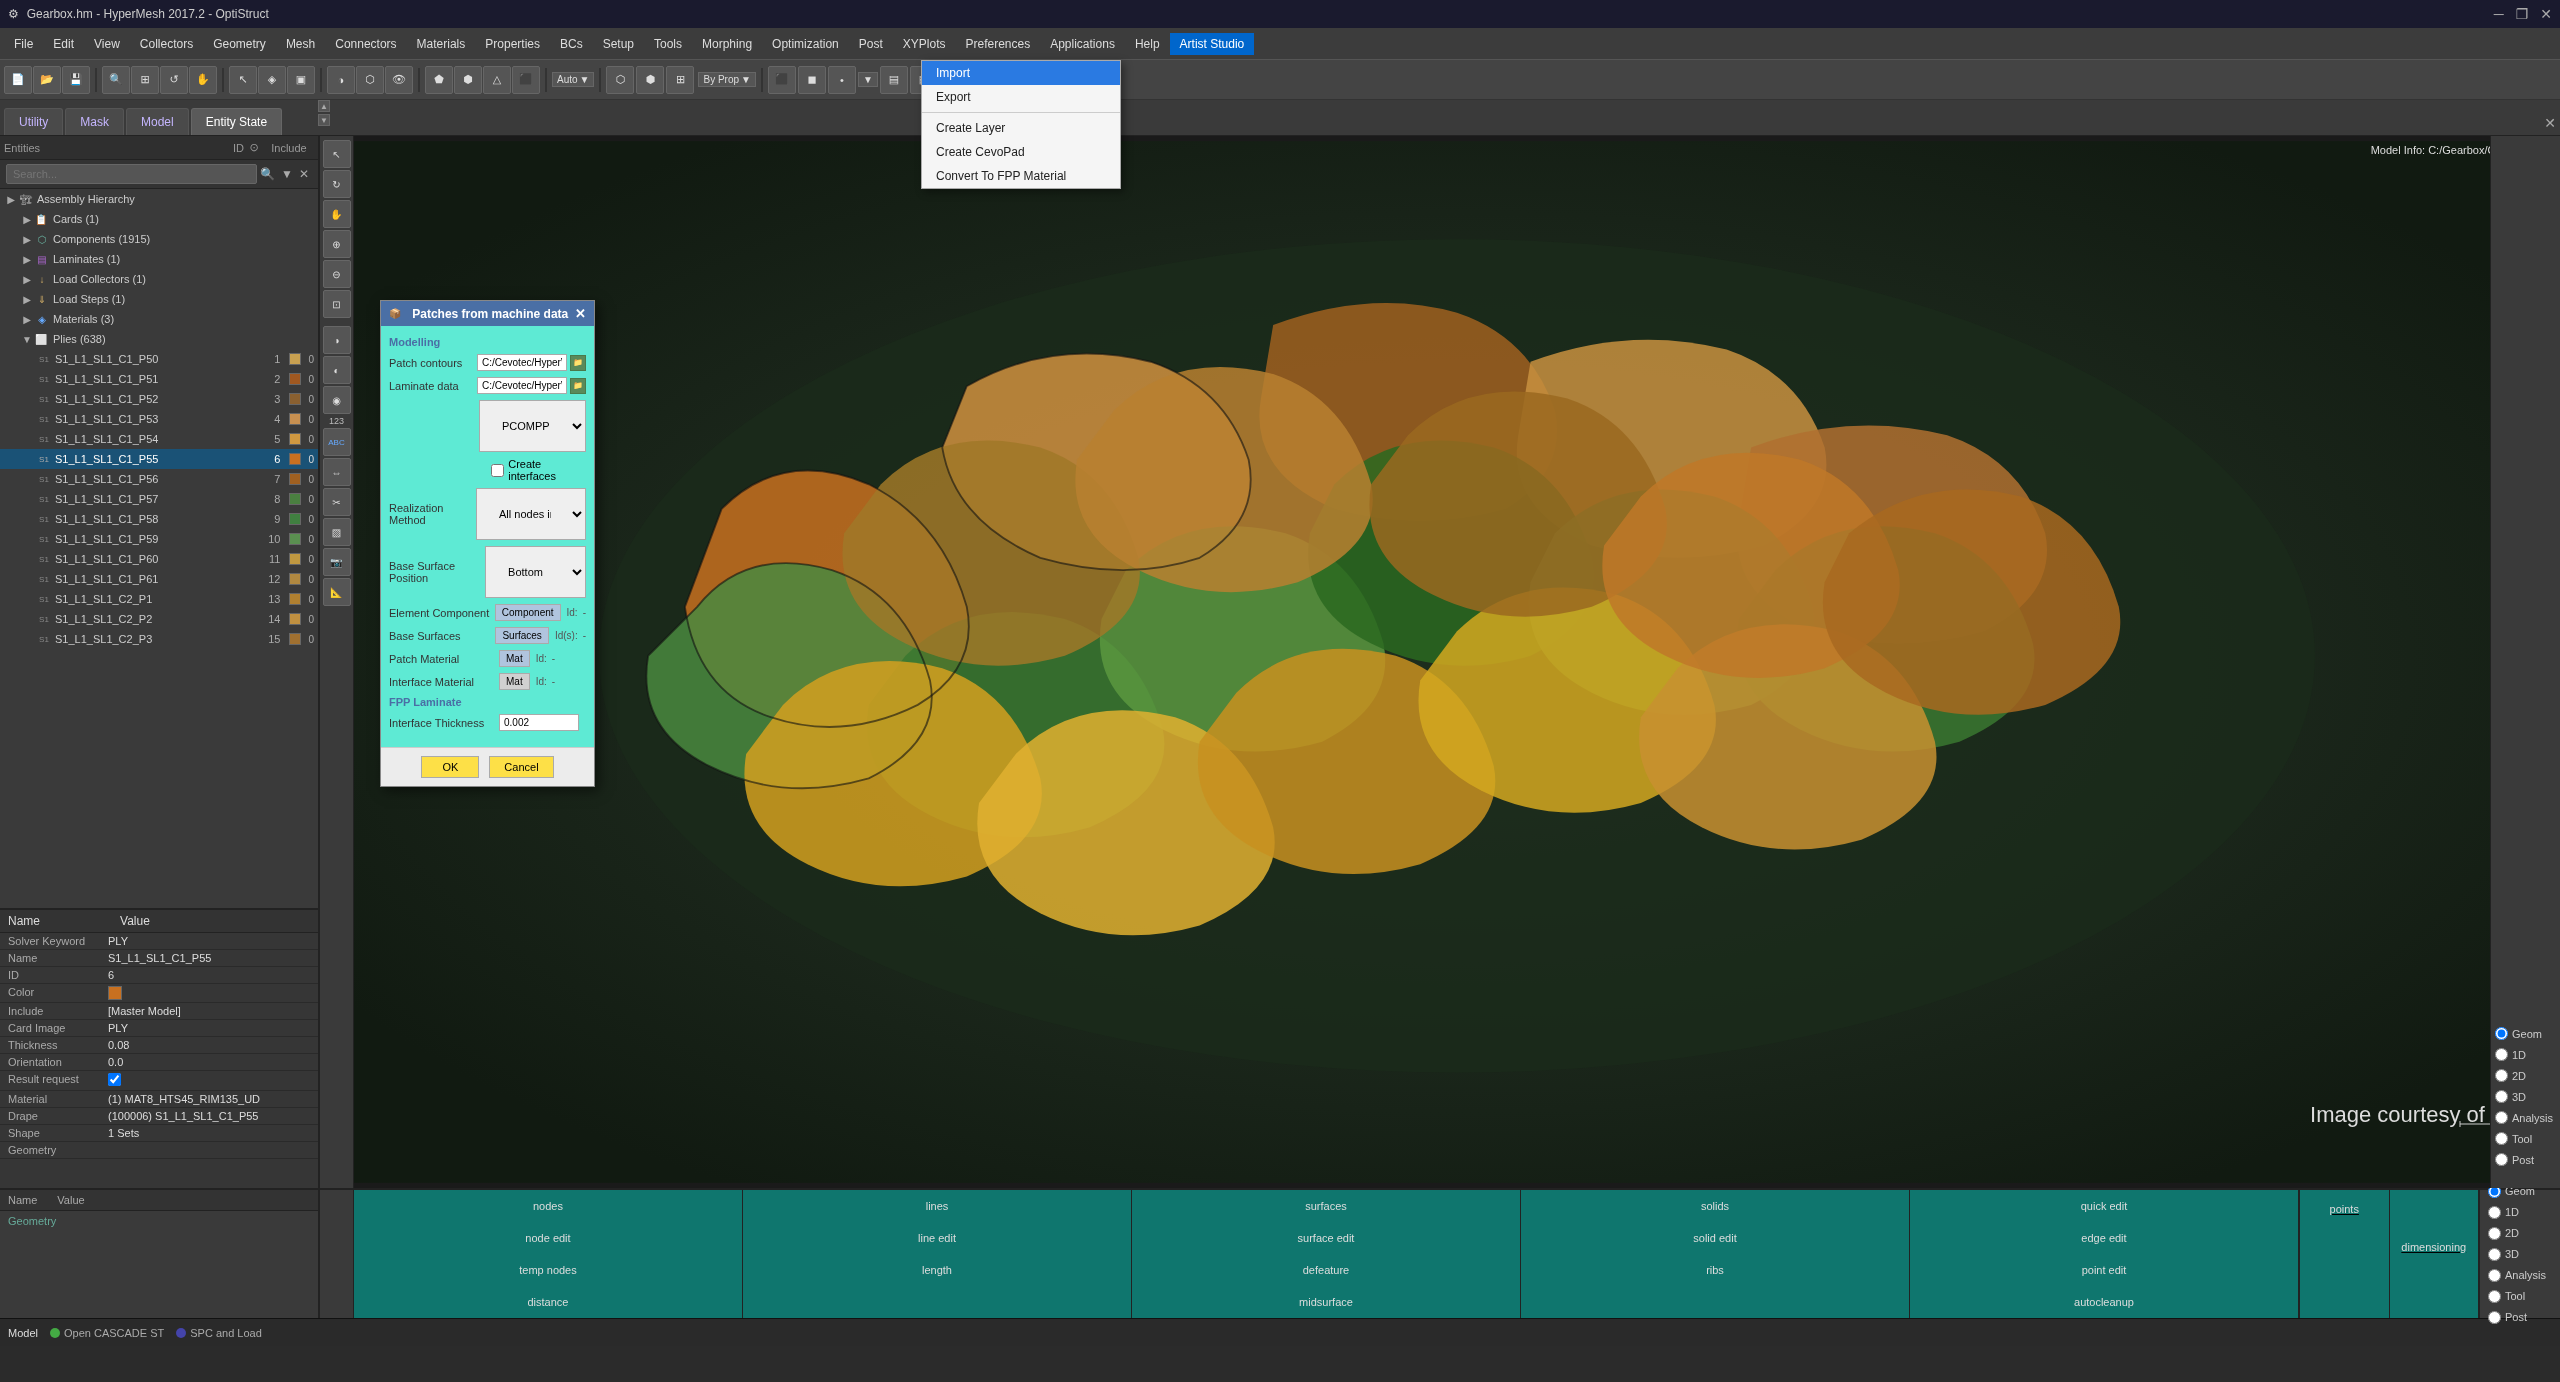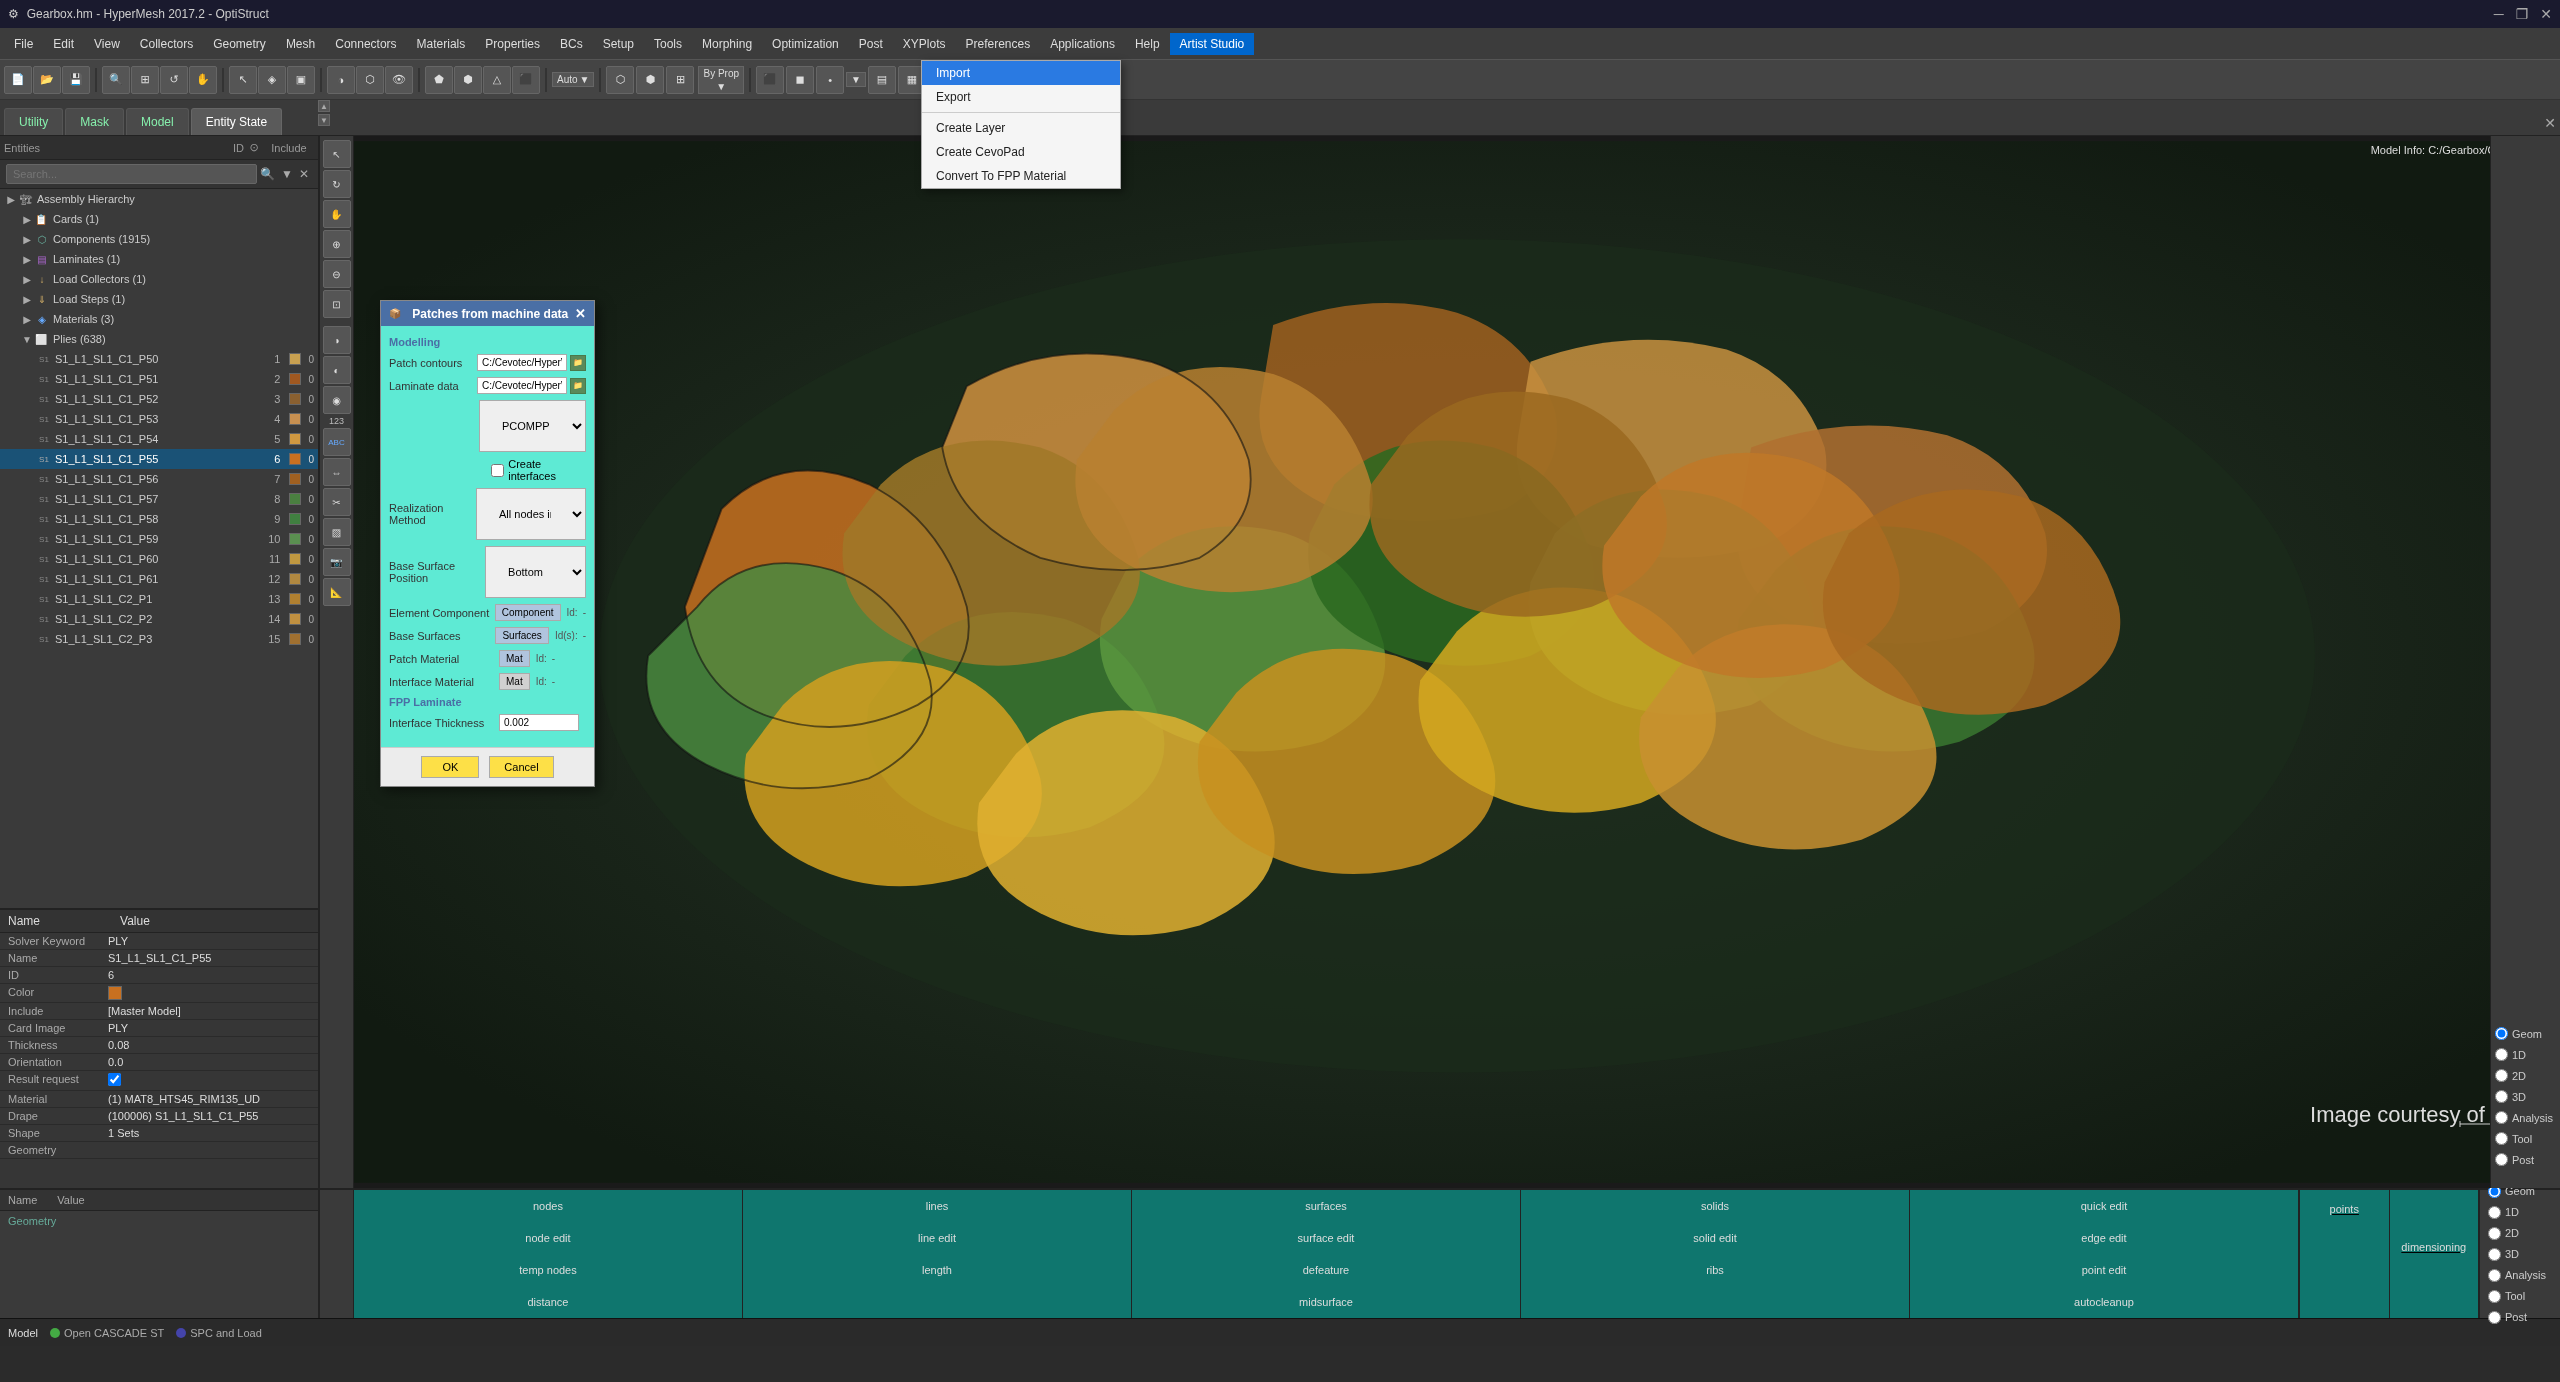--- a/index.html
+++ b/index.html
@@ -16,21 +16,21 @@
     .menu-item { padding: 4px 10px; color: #ddd; font-size: 12px; cursor: pointer; white-space: nowrap; }
     .menu-item.active { background: #0066cc; color: white; }
     
     
     #toolbar { width: 100%; height: 40px; background: #444; display: flex; align-items: center; padding: 0 4px; gap: 2px; border-bottom: 1px solid #333; }
     .tb-btn { width: 28px; height: 28px; background: #555; border: 1px solid #666; display: flex; align-items: center; justify-content: center; cursor: pointer; font-size: 11px; color: #ddd; border-radius: 2px; }
     .tb-separator { width: 2px; height: 24px; background: #333; margin: 0 3px; }
     
     
     #tabs-row { width: 100%; height: 36px; background: #3a3a3a; display: flex; align-items: flex-end; padding: 0 4px; border-bottom: 1px solid #222; }
-    .tab { padding: 6px 14px; background: #4a4a4a; color: #86efac; font-size: 12px; cursor: pointer; border-radius: 3px 3px 0 0; margin-right: 2px; border: 1px solid #555; border-bottom: none; }
+    .tab { padding: 6px 14px; background: #4a4a4a; color: #c4b5fd; font-size: 12px; cursor: pointer; border-radius: 3px 3px 0 0; margin-right: 2px; border: 1px solid #555; border-bottom: none; }
     .tab.active { background: #5a5a5a; color: #fff; border-color: #666; }
     #close-panel-btn { margin-left: auto; margin-bottom: 4px; color: #aaa; cursor: pointer; font-size: 14px; }
     
     
     #left-panel { width: 320px; background: #3a3a3a; border-right: 2px solid #222; display: flex; flex-direction: column; }
     
     
     #tree-view { flex: 1; overflow-y: auto; background: #3a3a3a; }
     .tree-item { display: flex; align-items: center; padding: 2px 4px; color: #ccc; font-size: 11px; cursor: pointer; height: 20px; }
     .tree-item.highlighted { background: #1a5276; color: #fff; }
@@ -192,21 +192,21 @@
   </div>
   <div class="tb-separator"></div>
   <div style="display:flex;align-items:center;gap:2px;background:#555;border:1px solid #666;padding:1px 4px;font-size:10px;color:#ddd;">
     <span>Auto</span>
     <span>▼</span>
   </div>
   <div class="tb-separator"></div>
   <div class="tb-btn">⬡</div>
   <div class="tb-btn">⬢</div>
   <div class="tb-btn">⊞</div>
-  <div style="display:flex;align-items:center;gap:2px;background:#555;border:1px solid #666;padding:1px 4px;font-size:10px;color:#ddd;margin-left:2px;flex-direction:column;">
+  <div style="display:flex;align-items:center;gap:2px;background:#555;border:1px solid #666;padding:1px 4px;font-size:10px;color:#ddd;margin-left:2px;">
     <span>By Prop</span>
     <span>▼</span>
   </div>
   <div class="tb-separator"></div>
   <div class="tb-btn">⬛</div>
   <div class="tb-btn">◼</div>
   <div class="tb-btn">•</div>
   <div style="display:flex;align-items:center;gap:2px;background:#555;border:1px solid #666;padding:1px 4px;font-size:10px;color:#ddd;">
     <span>▼</span>
   </div>

